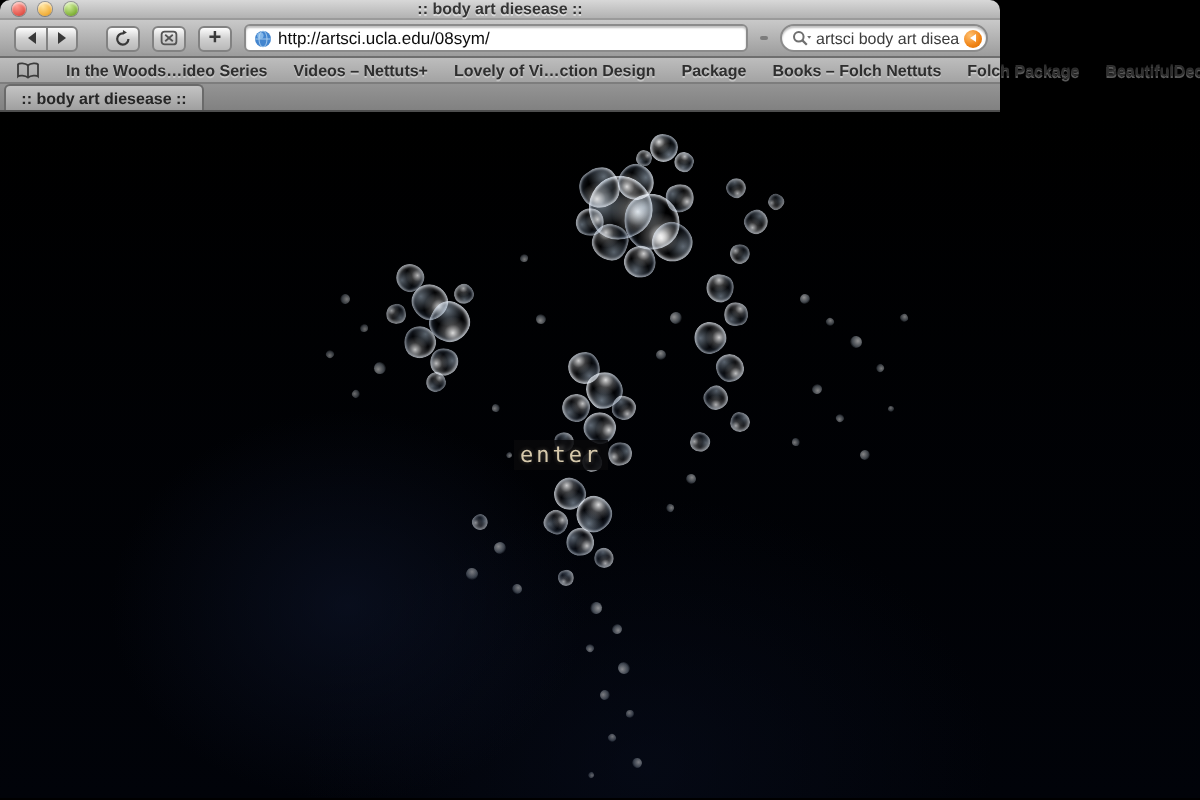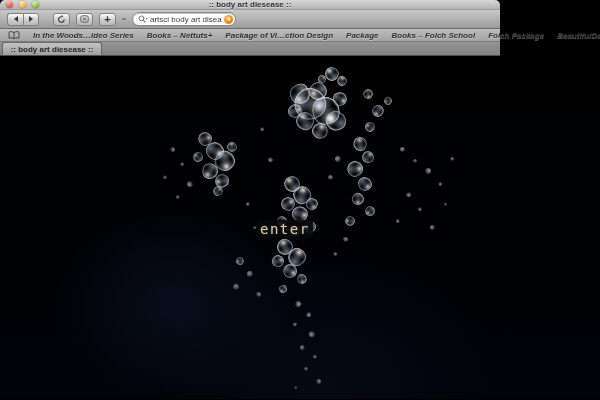--- a/index.html
+++ b/index.html
@@ -41,21 +41,21 @@
   .searchfield .txt{font-size:8px;color:#3c3c3c;white-space:nowrap;overflow:hidden;flex:1;}
   .mag{display:flex;align-items:center;gap:1px;flex:0 0 auto;}
   .snapback{width:9px;height:9px;border-radius:50%;flex:0 0 auto;
     background:radial-gradient(circle at 35% 30%,#ffc070,#f08314 60%,#d96c00);
     display:flex;align-items:center;justify-content:center;}
   .snapback .arr{width:0;height:0;border-top:2.5px solid transparent;border-bottom:2.5px solid transparent;
     border-right:3.5px solid #fff;margin-right:1px;}
 
   
   .bookmarksbar{height:13px;background:linear-gradient(#bdbdbd,#a3a3a3);border-bottom:1px solid #7d7d7d;
-    display:flex;align-items:center;padding:0 8px;box-sizing:border-box;gap:13px;font-style:italic;}
+    display:flex;align-items:center;padding:0 8px;box-sizing:border-box;gap:13px;}
   .bm{font-size:8px;font-weight:bold;color:#2f2f2f;white-space:nowrap;text-shadow:0 1px 0 rgba(255,255,255,.35);}
   .bm-items{display:flex;gap:13px;align-items:center;}
   .bookicon{flex:0 0 auto;display:flex;align-items:center;}
 
   
   .tabbar{height:14px;background:linear-gradient(#949494,#818181);border-bottom:1px solid #4e4e4e;
     display:flex;align-items:flex-end;padding-left:2px;box-sizing:border-box;}
   .tab{width:100px;height:13px;background:linear-gradient(#c3c3c3,#9f9f9f);
     border:1px solid #6a6a6a;border-bottom:none;border-radius:3px 3px 0 0;
     font-size:8px;font-weight:bold;color:#262626;display:flex;align-items:center;justify-content:center;
@@ -72,21 +72,21 @@
       radial-gradient(circle at 32% 28%, rgba(255,255,255,.95) 0%, rgba(255,255,255,.28) 22%, rgba(255,255,255,0) 42%),
       radial-gradient(circle at 68% 74%, rgba(204,224,244,.55) 0%, rgba(204,224,244,0) 40%);
     box-shadow:inset 0 0 1px 1px rgba(238,246,255,.5), inset 1px -1px 2px rgba(255,255,255,.65),
       inset -1px 1px 3px rgba(148,178,214,.35);}
   .r0{border-radius:44% 56% 52% 48%/50% 46% 54% 50%;}
   .r1{border-radius:55% 45% 48% 52%/46% 56% 44% 54%;}
   .r2{border-radius:50% 50% 42% 58%/58% 42% 52% 48%;}
   .dot{border-radius:50%;background:radial-gradient(circle at 40% 35%, rgba(255,255,255,.95),
       rgba(208,224,240,.5) 55%, rgba(208,224,240,0) 78%);}
   .enter{position:absolute;left:257px;top:164px;font-family:"DejaVu Sans Mono",monospace;
-    font-size:14px;letter-spacing:1.5px;color:#d6c9ac;background:rgba(8,8,11,.85);
+    font-size:11px;letter-spacing:1.5px;color:#d6c9ac;background:rgba(8,8,11,.85);
     padding:1px 3px;cursor:pointer;text-decoration:none;text-shadow:0 0 2px rgba(214,201,172,.35);}
 </style>
 </head>
 <body>
 
 <div class="window">
 
   <div class="titlebar">
     <div class="lights">
       <span class="light" style="background:radial-gradient(circle at 35% 30%,#ff9d92,#e4584e 65%,#b93a33)"></span>
@@ -112,20 +112,29 @@
         <path d="M4.2 0 L7 1.7 L4.2 3.4 Z" fill="#383838" transform="scale(0.7) translate(2.2,0)"></path>
       </svg>
     </button>
     <button class="tbtn">
       <svg width="9" height="8" viewBox="0 0 9 8">
         <rect x="0.8" y="0.8" width="7.4" height="6.4" rx="1.5" fill="none" stroke="#555" stroke-width="0.9"></rect>
         <path d="M2.6 2.4 L6.4 5.6 M6.4 2.4 L2.6 5.6" stroke="#555" stroke-width="0.9"></path>
       </svg>
     </button>
     <button class="tbtn plus">+</button>
+    <div class="urlfield">
+      <svg width="9" height="9" viewBox="0 0 9 9">
+        <circle cx="4.5" cy="4.5" r="4" fill="#4285cf"></circle>
+        <circle cx="3.2" cy="2.8" r="1.6" fill="#8fc1ee" opacity="0.85"></circle>
+        <ellipse cx="4.5" cy="4.5" rx="2" ry="4" fill="none" stroke="#bcd9f2" stroke-width="0.5" opacity="0.8"></ellipse>
+        <path d="M0.6 4.5 H8.4" stroke="#bcd9f2" stroke-width="0.5" opacity="0.8"></path>
+      </svg>
+      <span class="txt">http://artsci.ucla.edu/08sym/</span>
+    </div>
     <span class="sep"></span>
     <div class="searchfield">
       <span class="mag">
         <svg width="10" height="9" viewBox="0 0 10 9">
           <circle cx="3.4" cy="3.4" r="2.4" fill="none" stroke="#6f6f6f" stroke-width="1"></circle>
           <path d="M5.2 5.2 L7.4 7.4" stroke="#6f6f6f" stroke-width="1.1"></path>
           <path d="M7.6 3 l2 0 l-1 1.4 z" fill="#6f6f6f"></path>
         </svg>
       </span>
       <span class="txt">artsci body art disease</span>
@@ -137,24 +146,24 @@
 
   <div class="bookmarksbar">
     <span class="bookicon">
       <svg width="12" height="9" viewBox="0 0 12 9">
         <path d="M6 1.6 C4.6 0.4 1.6 0.4 1 1.2 L1 7.2 C1.6 6.6 4.6 6.6 6 7.8 C7.4 6.6 10.4 6.6 11 7.2 L11 1.2 C10.4 0.4 7.4 0.4 6 1.6 Z" fill="none" stroke="#3c3c3c" stroke-width="0.9"></path>
         <path d="M6 1.6 L6 7.8" stroke="#3c3c3c" stroke-width="0.9"></path>
       </svg>
     </span>
     <span class="bm-items">
         <span class="bm">In the Woods…ideo Series</span>
-        <span class="bm">Books – Nettuts+</span>
-        <span class="bm">Package of Vi…ction Design</span>
+        <span class="bm">Videos – Nettuts+</span>
+        <span class="bm">Lovely of Vi…ction Design</span>
         <span class="bm">Package</span>
-        <span class="bm">Books – Folch School</span>
+        <span class="bm">Books – Folch Nettuts</span>
         <span class="bm">Folch Package</span>
         <span class="bm">BeautifulDecay</span>
       </span>
 
   </div>
 
   <div class="tabbar">
     <div class="tab">:: body art diesease ::</div>
   </div>
 

